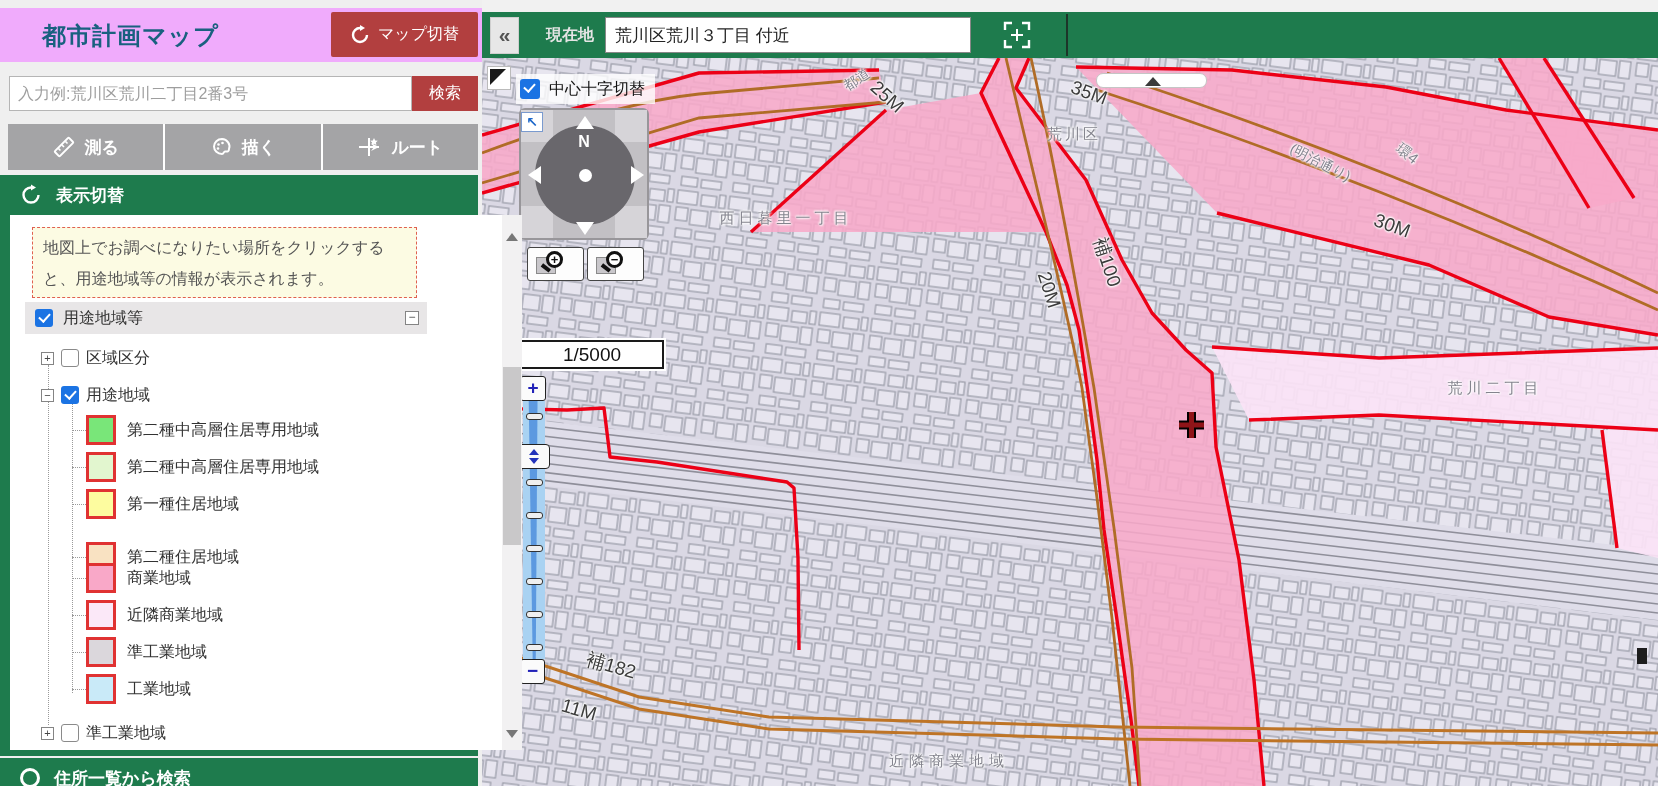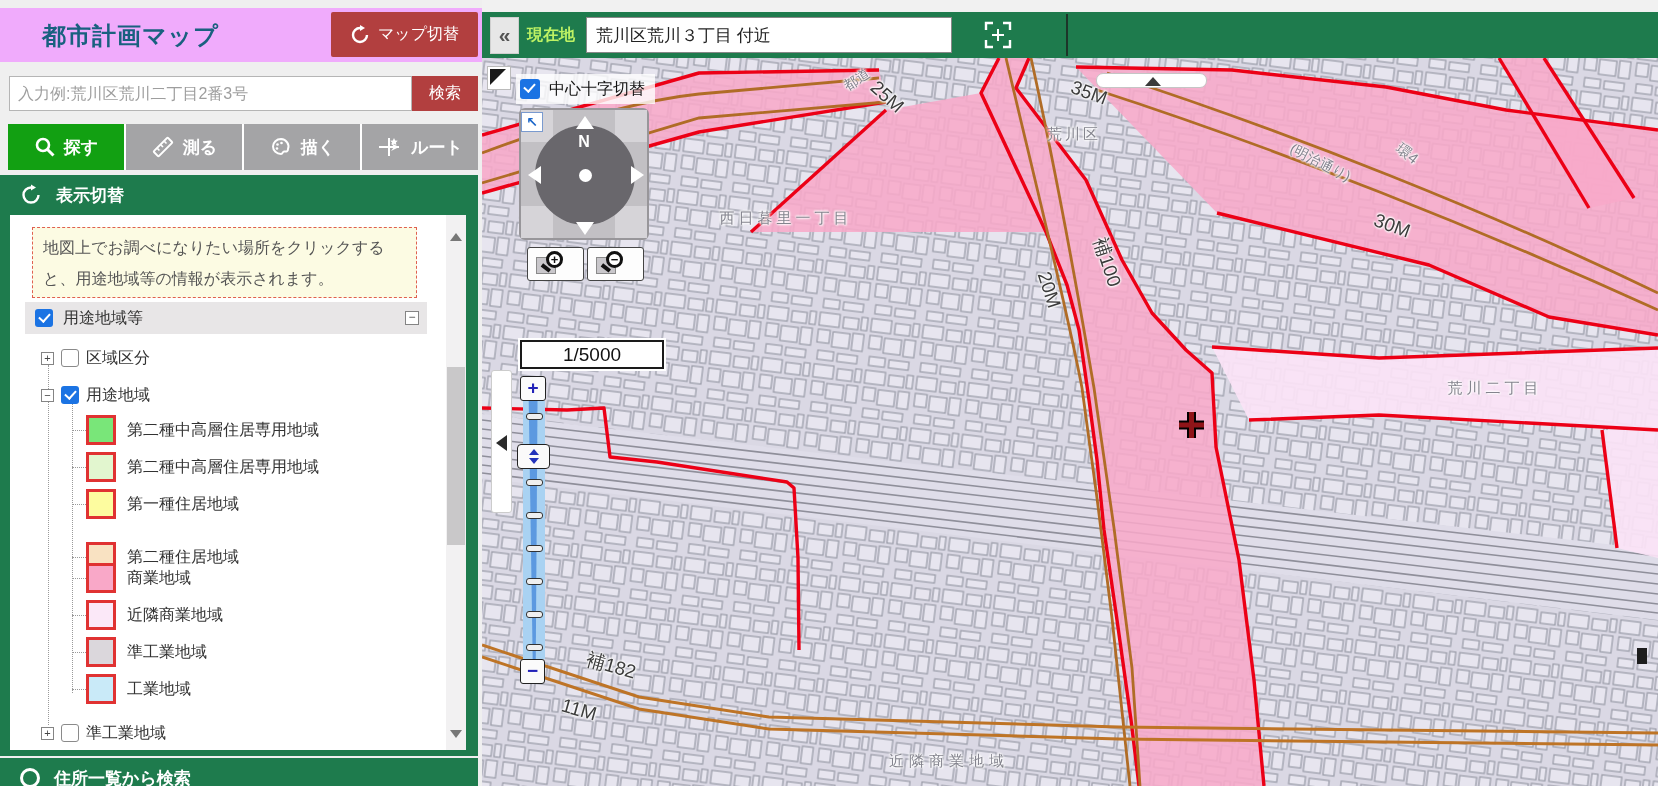--- a/index.html
+++ b/index.html
@@ -17,21 +17,21 @@
   .search-input::placeholder { color:#9E9E9E; }
   .search-btn { position:absolute; left:412px; top:0; width:66px; height:35px; background:#B23F3F; color:#fff; border:none; font-size:16px; cursor:pointer; }
   .tabs { position:absolute; left:8px; top:124px; width:470px; height:46px; display:flex; }
   .tab { flex:1; background:#A4A4A6; color:#fff; font-size:17px; font-weight:bold; display:flex; align-items:center; justify-content:center; gap:8px; border-right:2px solid #fff; cursor:pointer; }
   .tab:last-child { border-right:none; }
   .tab.active { background:#12A012; }
   .tab svg { flex:none; }
 
   .section { position:absolute; left:0; top:175px; width:478px; height:581px; background:#1E7B4D; }
   .section-header { position:absolute; left:0; top:0; width:100%; height:40px; color:#fff; display:flex; align-items:center; gap:14px; padding-left:20px; font-size:17px; font-weight:bold; }
-  .panel-body { position:absolute; left:10px; top:40px; width:456px; height:535px; background:#fff; overflow:hidden; }
+  .panel-body { position:absolute; left:10px; top:40px; width:512px; height:535px; background:#fff; overflow:hidden; }
 
   .notice-box { position:absolute; left:22px; top:12px; width:385px; height:71px; background:#FCFBE3; border:1px dashed #E06050; color:#555; font-size:16px; line-height:31px; padding:4px 10px; }
   .root-row { position:absolute; left:15px; top:87px; width:402px; height:32px; background:#E8E6E7; display:flex; align-items:center; }
   .tree-label { font-size:16px; color:#333; }
   .collapse-box { position:absolute; right:8px; top:9px; width:14px; height:14px; background:#fff; border:1px solid #848484; color:#555; font-size:12px; line-height:11px; text-align:center; cursor:pointer; }
 
   .checkbox { width:18px; height:18px; border-radius:3px; position:relative; flex:none; cursor:pointer; }
   .checkbox.checked { background:#1B73E3; }
   .checkbox.checked::after { content:""; position:absolute; left:5.5px; top:2px; width:5px; height:9px; border:solid #fff; border-width:0 2.5px 2.5px 0; transform:rotate(42deg); }
   .checkbox.unchecked { background:#fff; border:1.5px solid #8A8A8A; }
@@ -53,21 +53,21 @@
   .sb-arrow.down { bottom:12px; border-left:6px solid transparent; border-right:6px solid transparent; border-top:8px solid #777; }
   .sb-thumb { position:absolute; left:1px; top:152px; width:18px; height:178px; background:#C9C8C9; cursor:pointer; }
 
   .address-bar { position:absolute; left:0; top:758px; width:478px; height:40px; background:#1E7B4D; color:#fff; display:flex; align-items:center; gap:14px; padding-left:20px; font-size:17px; font-weight:bold; }
   .ring-icon { width:20px; height:20px; border:3px solid #fff; border-radius:50%; flex:none; }
 
   
   #map-area { position:absolute; left:482px; top:0; width:1176px; height:786px; }
   .map-toolbar { position:absolute; left:0; top:12px; width:1176px; height:46px; background:#1E7B4D; display:flex; align-items:center; }
   .back-btn { margin-left:8px; width:29px; height:37px; background:#E7E7E7; border:1px solid #CFCFCF; color:#555; font-size:21px; font-weight:bold; line-height:33px; text-align:center; cursor:pointer; }
-  .loc-label { color:#bef264; font-weight:bold; font-size:16px; margin-left:8px; }
+  .loc-label { color:#e5e5e5; font-weight:bold; font-size:16px; margin-left:27px; }
   .addr-input { margin-left:11px; width:366px; height:36px; border:1px solid #888; font-size:17px; padding:0 9px; color:#222; background:#fff; }
   .viewfinder { margin-left:31px; width:30px; height:30px; position:relative; cursor:pointer; }
   .toolbar-sep { position:absolute; left:584px; top:2px; width:2px; height:42px; background:#1d1d1d; opacity:.75; }
 
   #map-canvas-wrap { position:absolute; left:0; top:58px; width:1176px; height:728px; overflow:hidden; cursor:crosshair; }
   #map-labels { position:absolute; inset:0; pointer-events:none; }
   .map-label { position:absolute; white-space:nowrap; color:#85858F; font-size:15px;
     text-shadow:0 0 2px #fff,0 0 3px #fff,1px 1px 2px #fff,-1px -1px 2px #fff; }
   .map-label.width { color:#3C3C3C; font-size:19px; }
   .map-label.road-name { color:#80808C; font-size:14px; }
@@ -127,27 +127,20 @@
       <span>マップ切替</span>
     </button>
   </div>
 
   <div class="search-row">
     <input class="search-input" type="text" placeholder="入力例:荒川区荒川二丁目2番3号" style="">
     <button class="search-btn">検索</button>
   </div>
 
   <div class="tabs">
-    <div class="tab active">
-      <svg width="22" height="22" viewBox="0 0 22 22">
-        <circle cx="9" cy="9" r="6" fill="none" stroke="#fff" stroke-width="2.6"></circle>
-        <line x1="13.5" y1="13.5" x2="19.5" y2="19.5" stroke="#fff" stroke-width="3"></line>
-      </svg>
-      <span>探す</span>
-    </div>
     <div class="tab">
       <svg width="24" height="24" viewBox="0 0 24 24">
         <g transform="rotate(-45 12 12)">
           <rect x="2" y="8.5" width="20" height="7" rx="1" fill="none" stroke="#fff" stroke-width="2"></rect>
           <line x1="7" y1="9" x2="7" y2="12" stroke="#fff" stroke-width="1.6"></line>
           <line x1="12" y1="9" x2="12" y2="12" stroke="#fff" stroke-width="1.6"></line>
           <line x1="17" y1="9" x2="17" y2="12" stroke="#fff" stroke-width="1.6"></line>
         </g>
       </svg>
       <span>測る</span>

